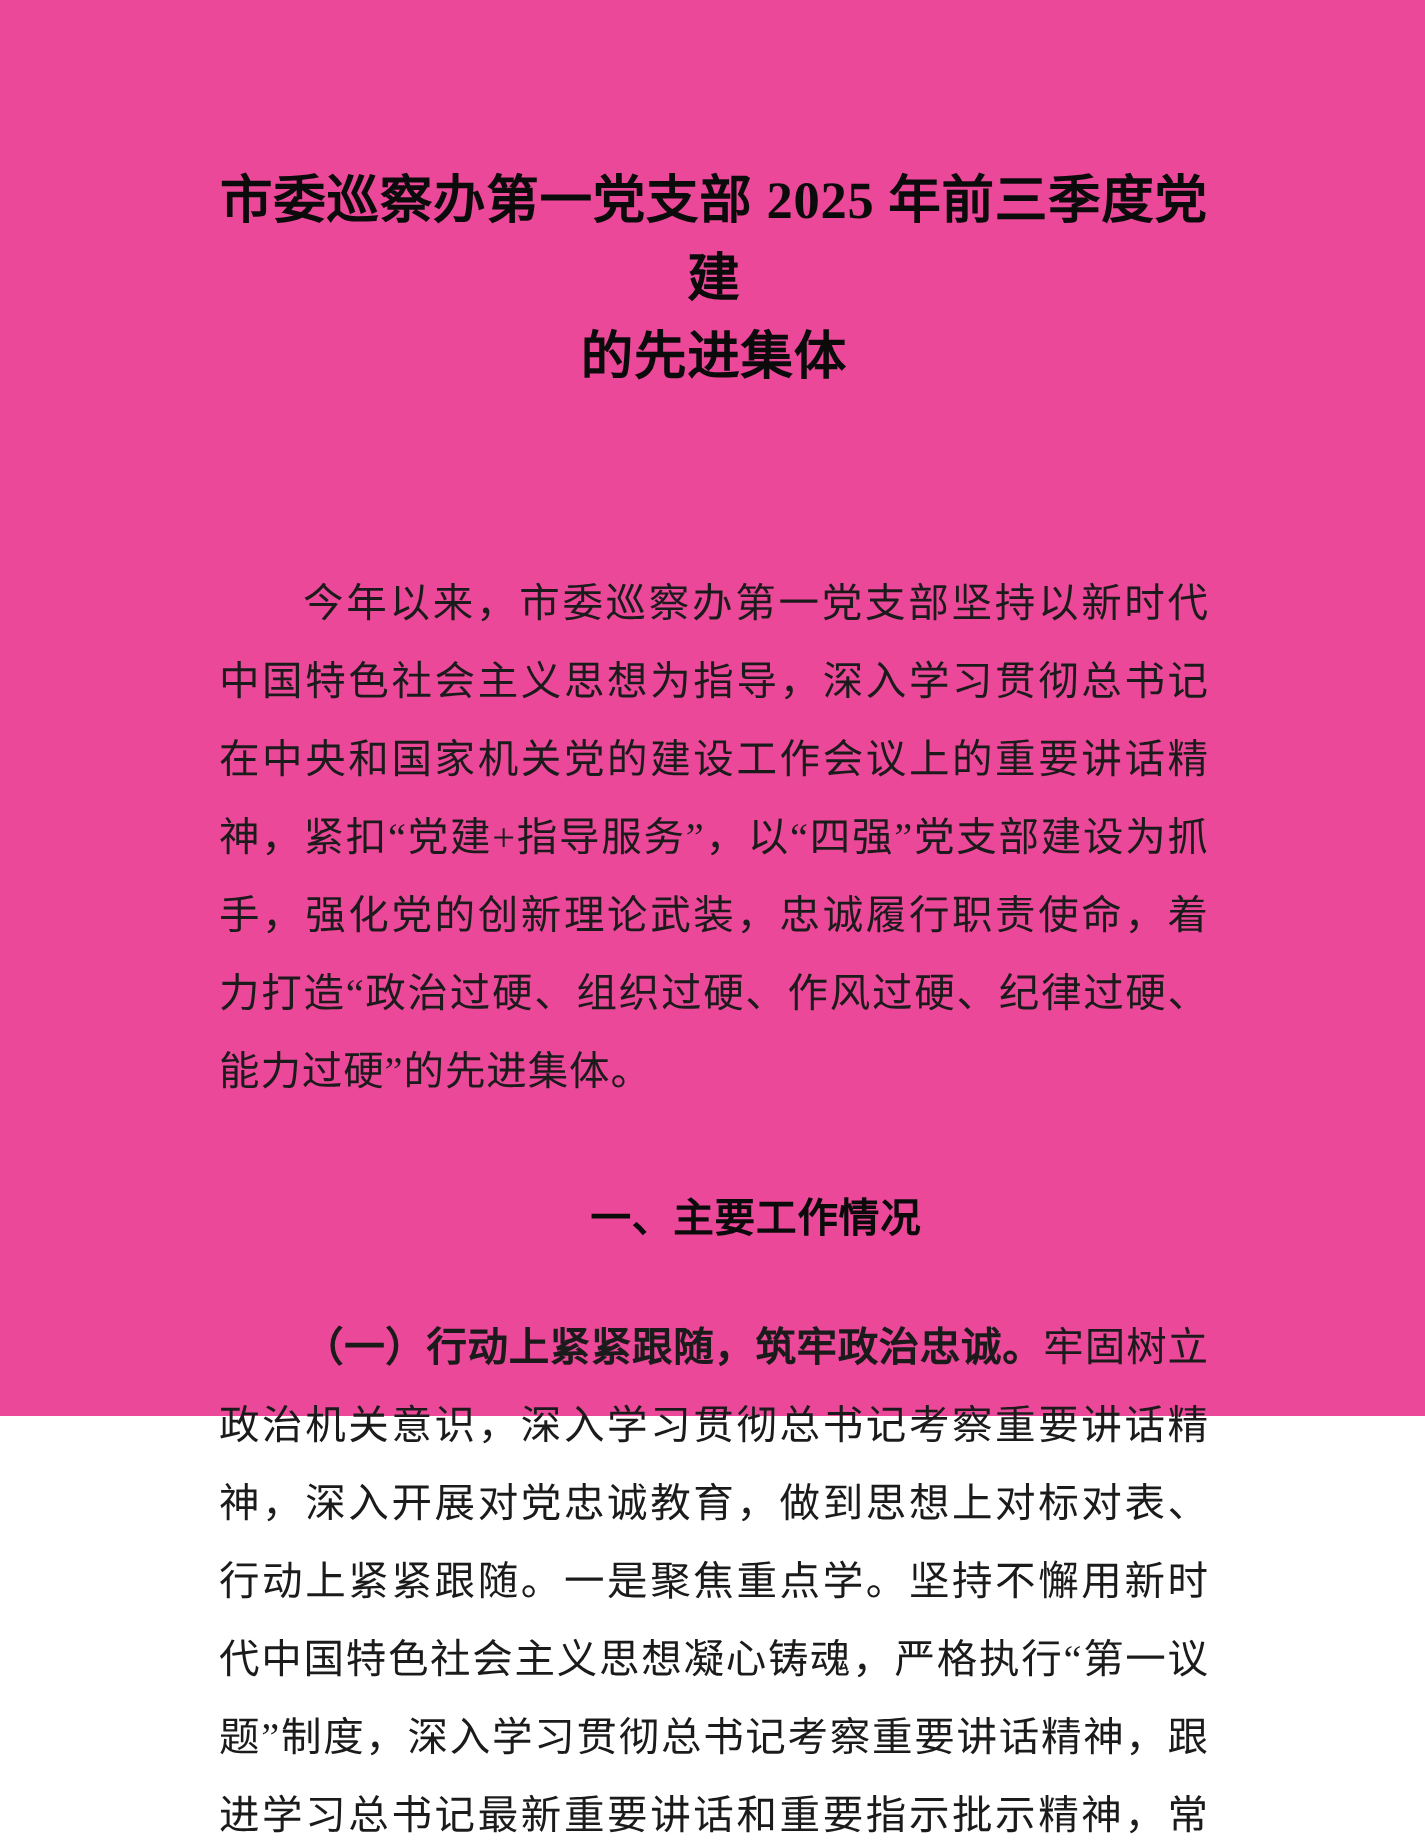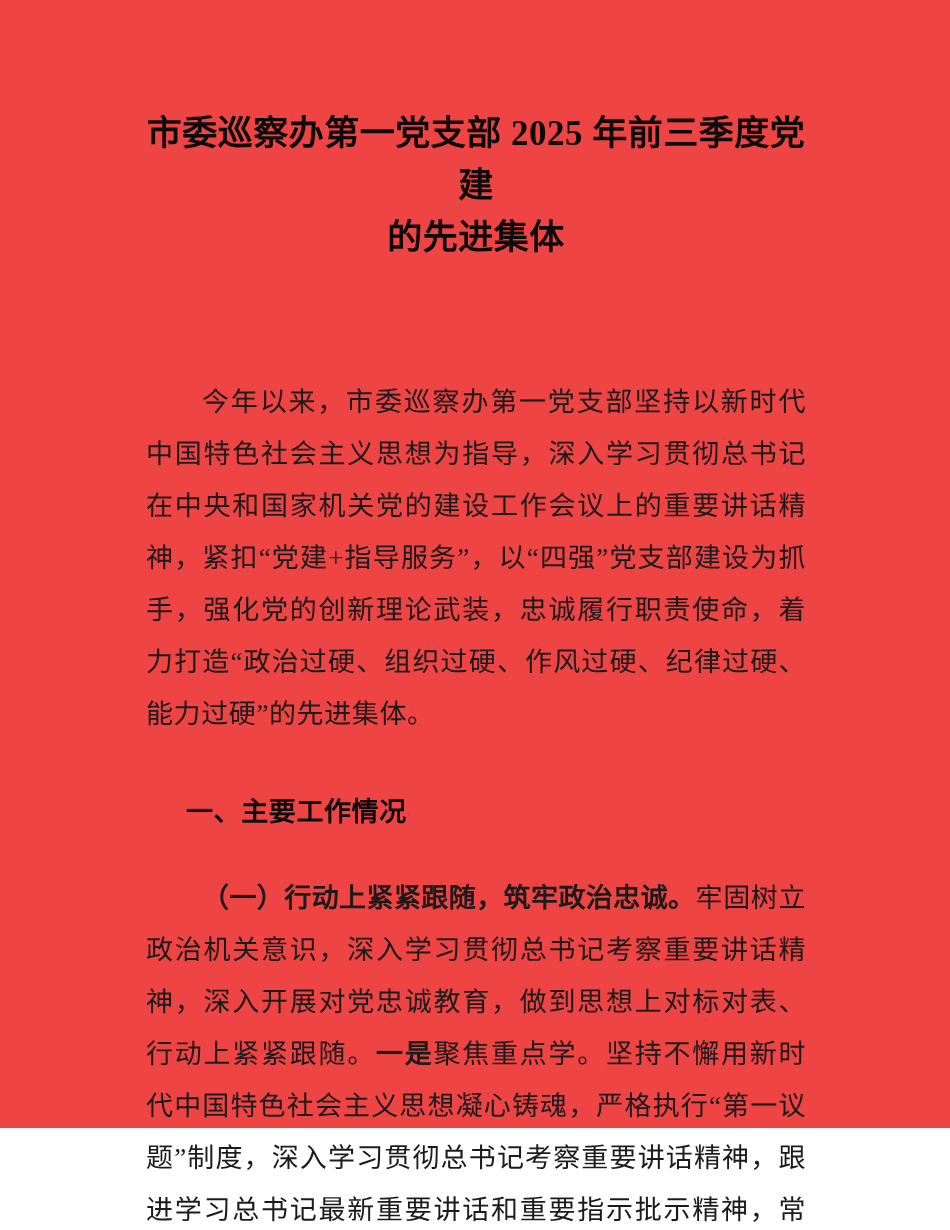--- a/index.html
+++ b/index.html
@@ -13,22 +13,22 @@
     height: 1230px;
     overflow: hidden;
     font-family: "Liberation Serif", "DejaVu Serif", serif;
     color: #000000;
     -webkit-font-smoothing: antialiased;
   }
 
   .page {
     position: relative;
     width: 950px;
-    height: 1128px;
-    background: #ef4444;
+    height: 944px;
+    background: #ec4899;
     box-sizing: border-box;
   }
 
   
   .content {
     position: absolute;
     left: 130px;
     top: 0;
     width: 692px;
   }
@@ -71,31 +71,32 @@
   .section-heading {
     margin: 0;
     padding-top: 30px;
     font-family: Liberation Serif, serif;
     font-weight: bold;
     font-size: 27px;
     line-height: 52px;
     text-indent: 56px;
     letter-spacing: 0.6px;
     color: #0b0b0b;
+    text-align: center;
   }
 
   .sub-heading-run {
     font-family: "Liberation Sans", "DejaVu Sans", sans-serif;
     font-weight: bold;
     letter-spacing: 0.4px;
   }
 
   .bold-run {
     font-family: "Liberation Sans", "DejaVu Sans", sans-serif;
-    font-weight: bold;
+    font-weight: normal;
   }
 
   .num-run {
     font-family: "Liberation Serif", "DejaVu Serif", serif;
     padding: 0 2px;
   }
 
   .para-body {
     padding-top: 18px;
   }

